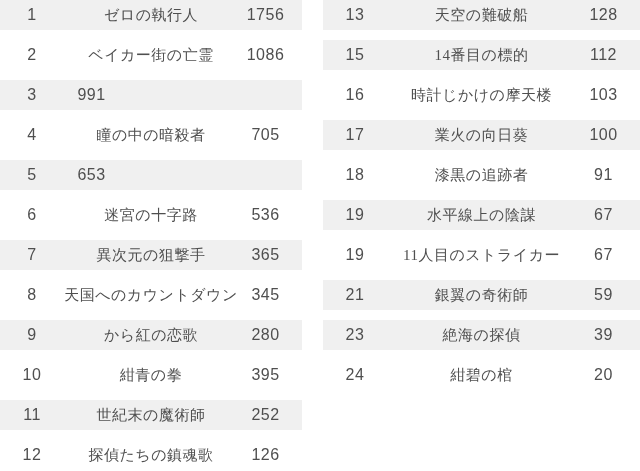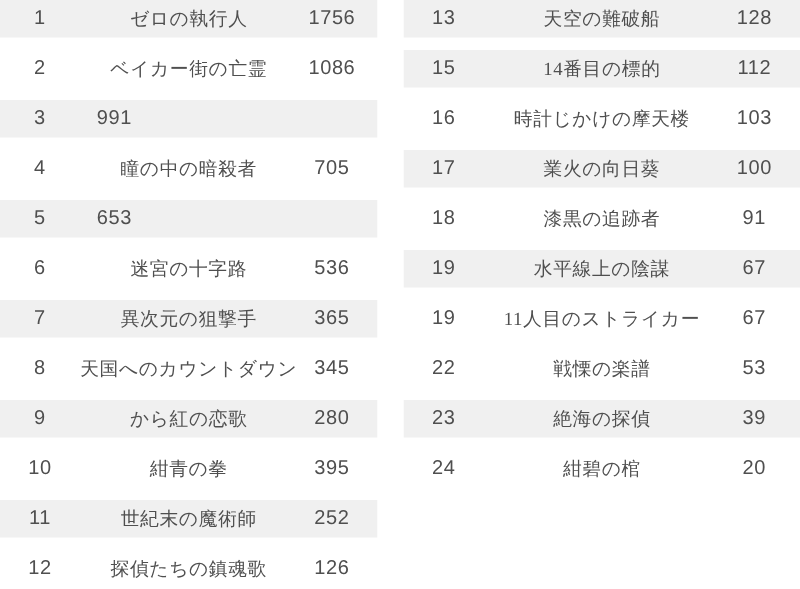--- a/index.html
+++ b/index.html
@@ -171,26 +171,26 @@
     <span class="cell-title">水平線上の陰謀</span>
     <span class="cell-value">67</span>
   </div>
 
   <div class="row">
     <span class="cell-rank">19</span>
     <span class="cell-title">11人目のストライカー</span>
     <span class="cell-value">67</span>
   </div>
 
-
-  <div class="row">
-    <span class="cell-rank">22</span>
-    <span class="cell-title">戦慄の楽譜</span>
-    <span class="cell-value">53</span>
-  </div>
+  <div class="row alt">
+    <span class="cell-rank">21</span>
+    <span class="cell-title">銀翼の奇術師</span>
+    <span class="cell-value">59</span>
+  </div>
+
 
   <div class="row alt">
     <span class="cell-rank">23</span>
     <span class="cell-title">絶海の探偵</span>
     <span class="cell-value">39</span>
   </div>
 
   <div class="row">
     <span class="cell-rank">24</span>
     <span class="cell-title">紺碧の棺</span>

